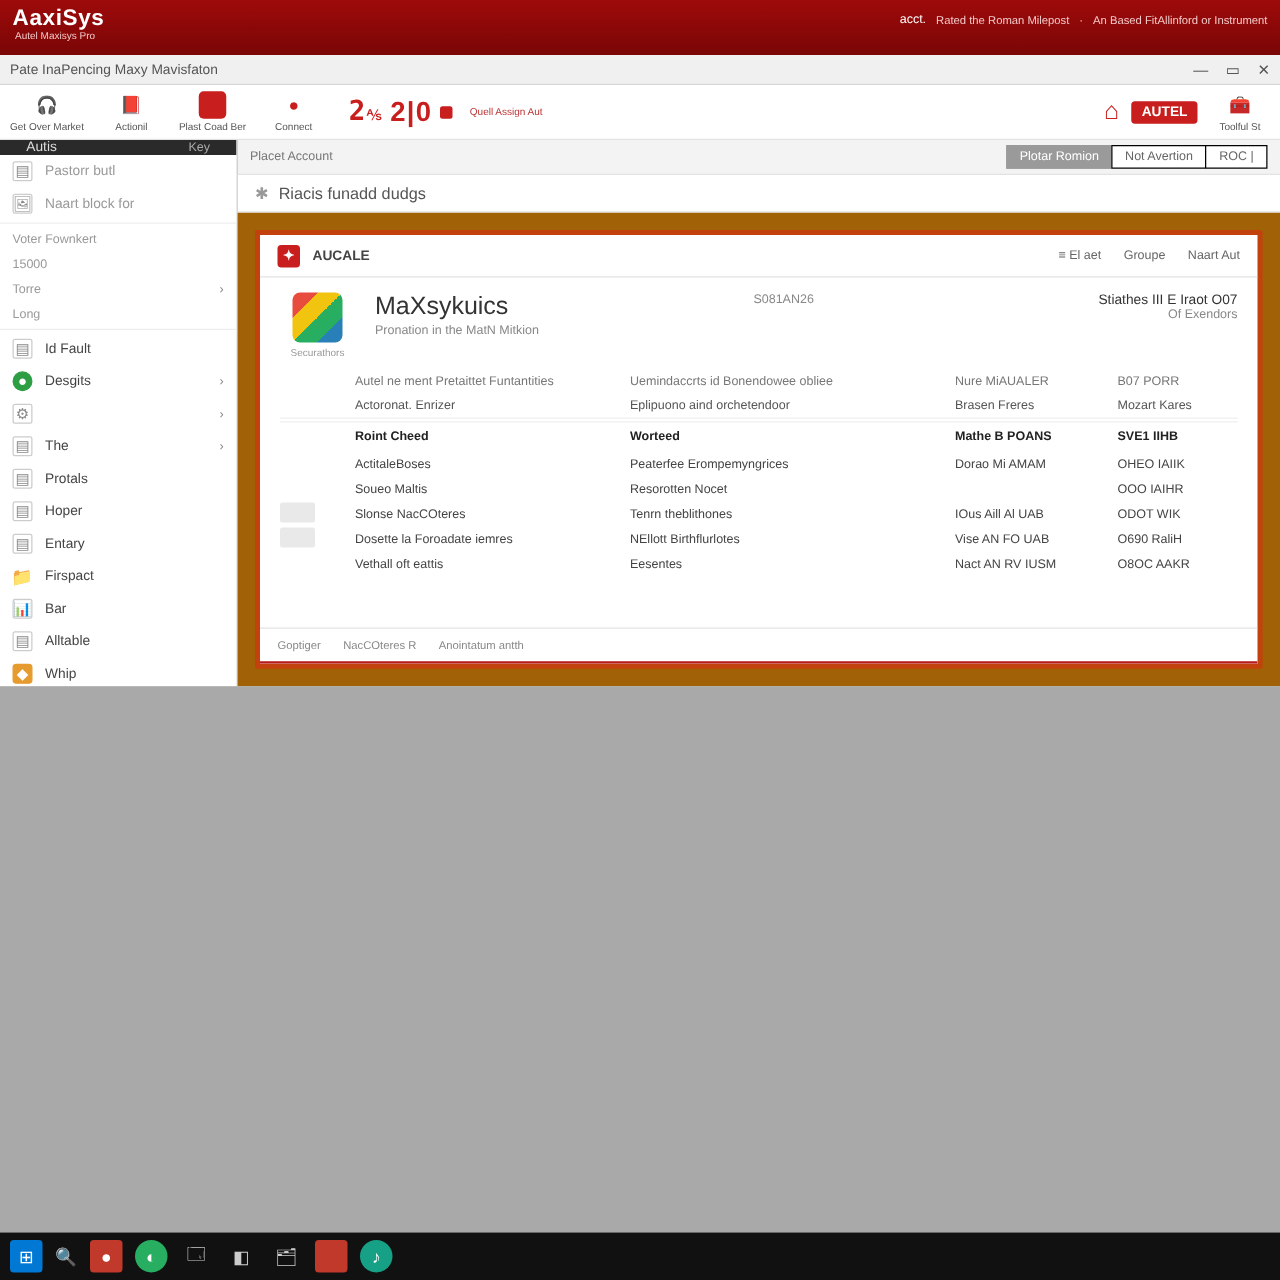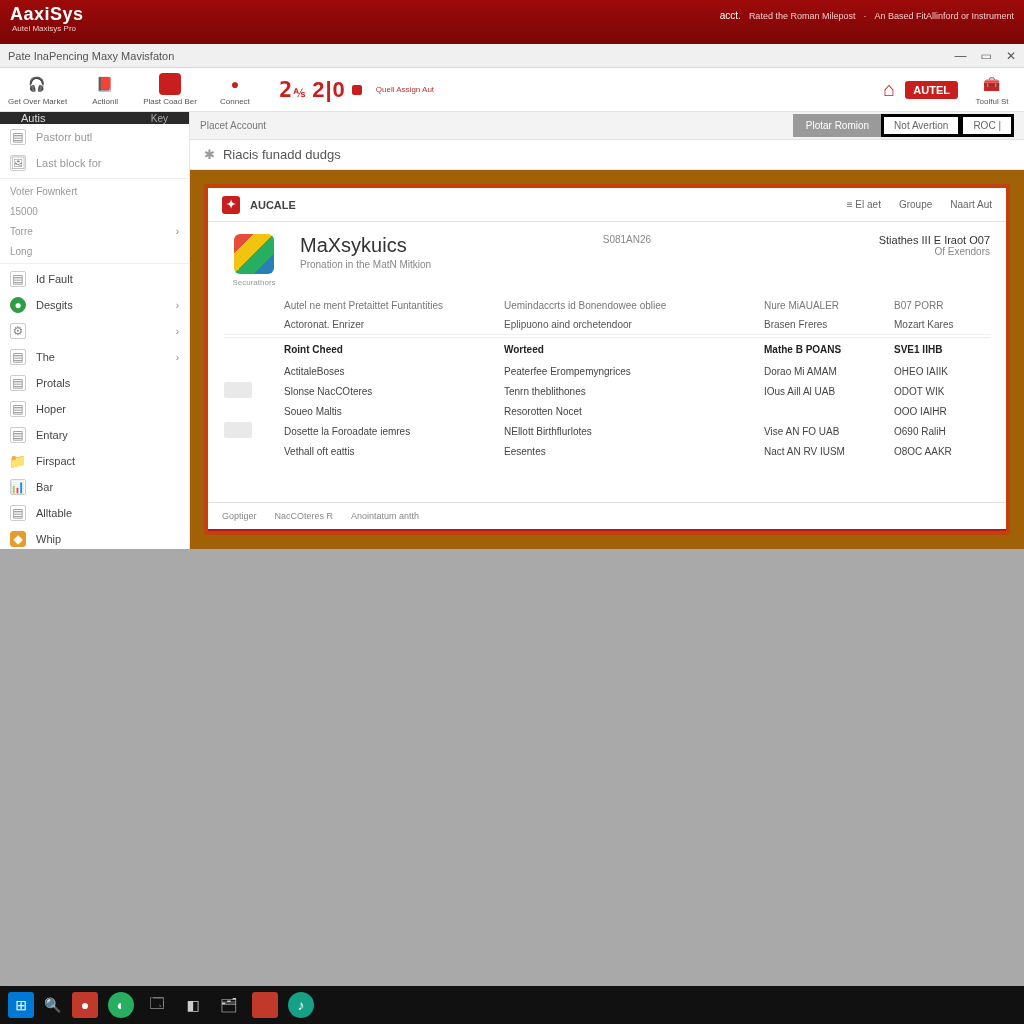--- a/index.html
+++ b/index.html
@@ -38,21 +38,21 @@
   .side-row .chev{margin-left:auto;color:#888;font-size:10px}
   .side-sep{height:1px;background:#eee;margin:2px 0}
   .ic.green{background:#2e9e44;border-color:#2e9e44;color:#fff;border-radius:50%}
   .ic.orange{background:#e69b2f;border-color:#e69b2f;color:#fff;border-radius:3px}
   .ic.folder{color:#4aa3e0;border:none;font-size:14px}
   .ic.wrench{background:#2f6fb7;border-color:#2f6fb7;color:#fff;border-radius:2px}
   
   .content{flex:1;display:flex;flex-direction:column;min-width:0;background:#a16207}
   .tabsrow{height:28px;display:flex;align-items:center;padding:0 10px;font-size:10px;color:#777;background:#f3f3f3;border-bottom:1px solid #e3e3e3}
   .tabsrow .right{margin-left:auto;display:flex}
-  .tabchip{padding:3px 10px;border:3px solid #000000;background:#fff;margin-left:-1px;color:#666}
+  .tabchip{padding:3px 10px;border:1px solid #000000;background:#fff;margin-left:-1px;color:#666}
   .tabchip.active{background:#9a9a9a;color:#fff;border-color:#9a9a9a}
   .crumb{height:30px;background:#fff;border-bottom:1px solid #e3e3e3;display:flex;align-items:center;padding:0 14px;font-size:13px;color:#555;gap:8px}
   .crumb .pin{color:#999}
   .panel{margin:14px;background:#fff;border:4px solid #c2410c;border-radius:2px;display:flex;flex-direction:column;flex:1;min-height:0;overflow:hidden}
   .panel-hdr{height:34px;border-bottom:1px solid #e3e3e3;display:flex;align-items:center;padding:0 14px;font-size:11px;color:#666;gap:10px}
   .panel-hdr .brandico{width:18px;height:18px;background:#c81e1e;color:#fff;border-radius:3px;display:flex;align-items:center;justify-content:center;font-size:11px;font-weight:bold}
   .panel-hdr .brandico::after{content:"✦"}
   .panel-hdr .right{margin-left:auto;display:flex;gap:18px;font-size:10px}
   .panel-body{flex:1;overflow:auto;padding:12px 16px}
   .approw{display:flex;gap:16px;align-items:flex-start;margin-bottom:8px}
@@ -152,21 +152,21 @@
         <span>Autis</span>
         <span class="k">Key</span>
       </div>
       <div id="sidebar-items">
           <div class="side-row l0">
             <span class="ic ">▤</span>
             <span>Pastorr butl</span>
           </div>
           <div class="side-row l0">
             <span class="ic ">🖼</span>
-            <span>Last block for</span>
+            <span>Naart block for</span>
           </div>
           <div class="side-sep"></div>
           <div class="side-row thin">
             <span>Voter Fownkert</span>
           </div>
           <div class="side-row thin">
             <span>15000</span>
           </div>
           <div class="side-row thin">
             <span>Torre</span>
@@ -302,32 +302,32 @@
                 <span class="c5">SVE1 IIHB</span>
               </div>
               <div class="row">
                 <span class="c1"></span>
                 <span class="c2">ActitaleBoses</span>
                 <span class="c3">Peaterfee Erompemyngrices</span>
                 <span class="c4">Dorao Mi AMAM</span>
                 <span class="c5">OHEO IAIIK</span>
               </div>
               <div class="row">
+                <span class="c1"></span>
+                <span class="c2">Soueo Maltis</span>
+                <span class="c3">Resorotten Nocet</span>
+                <span class="c4"></span>
+                <span class="c5">OOO IAIHR</span>
+              </div>
+              <div class="row">
                 <span class="c1"><span class="thumb" style="display:inline-block;width:28px;height:16px"></span></span>
                 <span class="c2">Slonse NacCOteres</span>
                 <span class="c3">Tenrn theblithones</span>
                 <span class="c4">IOus Aill Al UAB</span>
                 <span class="c5">ODOT WIK</span>
-              </div>
-              <div class="row">
-                <span class="c1"></span>
-                <span class="c2">Soueo Maltis</span>
-                <span class="c3">Resorotten Nocet</span>
-                <span class="c4"></span>
-                <span class="c5">OOO IAIHR</span>
               </div>
               <div class="row">
                 <span class="c1"><span class="thumb" style="display:inline-block;width:28px;height:16px"></span></span>
                 <span class="c2">Dosette la Foroadate iemres</span>
                 <span class="c3">NEllott Birthflurlotes</span>
                 <span class="c4">Vise AN FO UAB</span>
                 <span class="c5">O690 RaliH</span>
               </div>
               <div class="row">
                 <span class="c1"></span>

